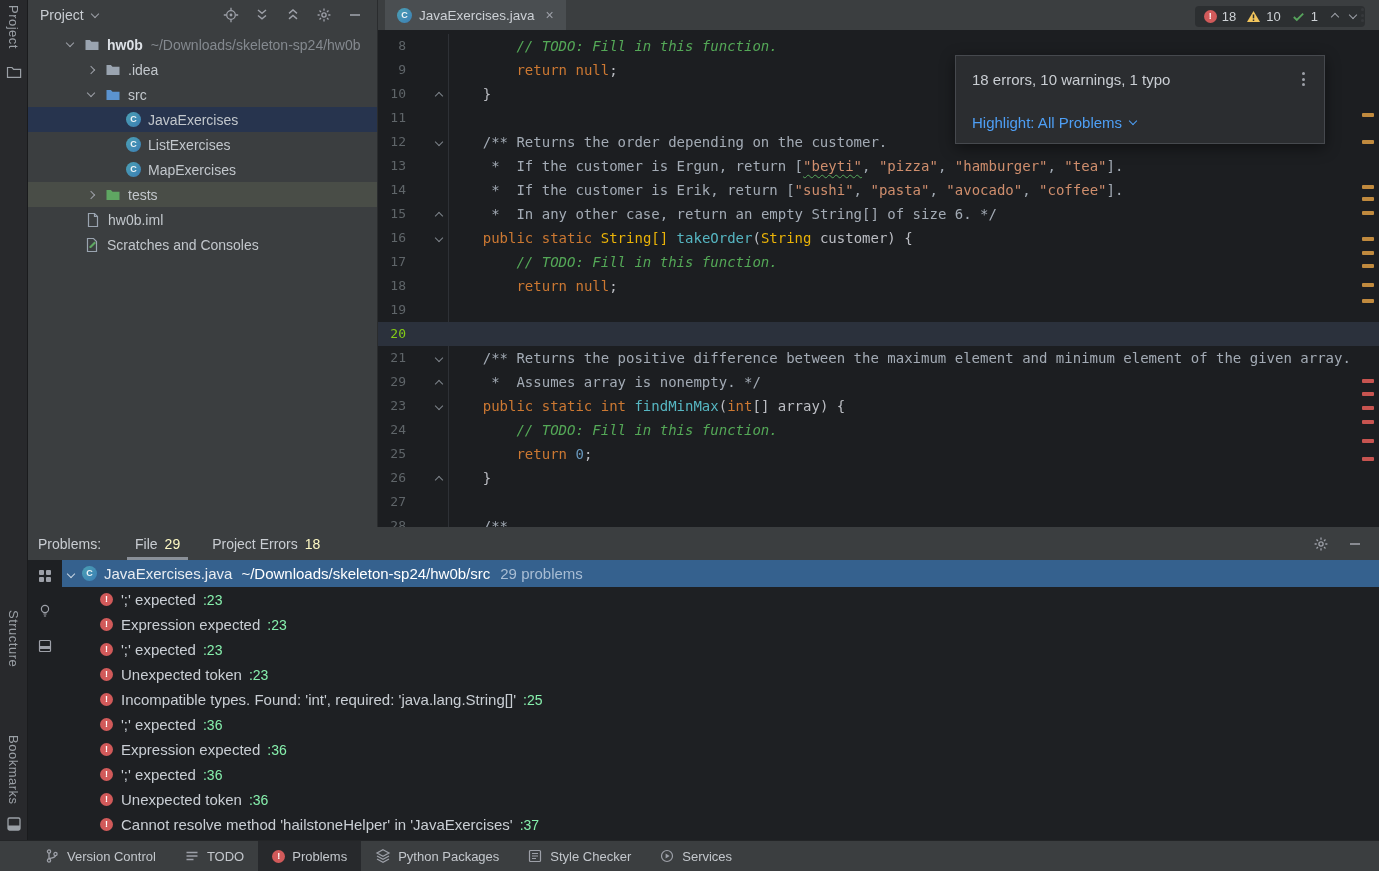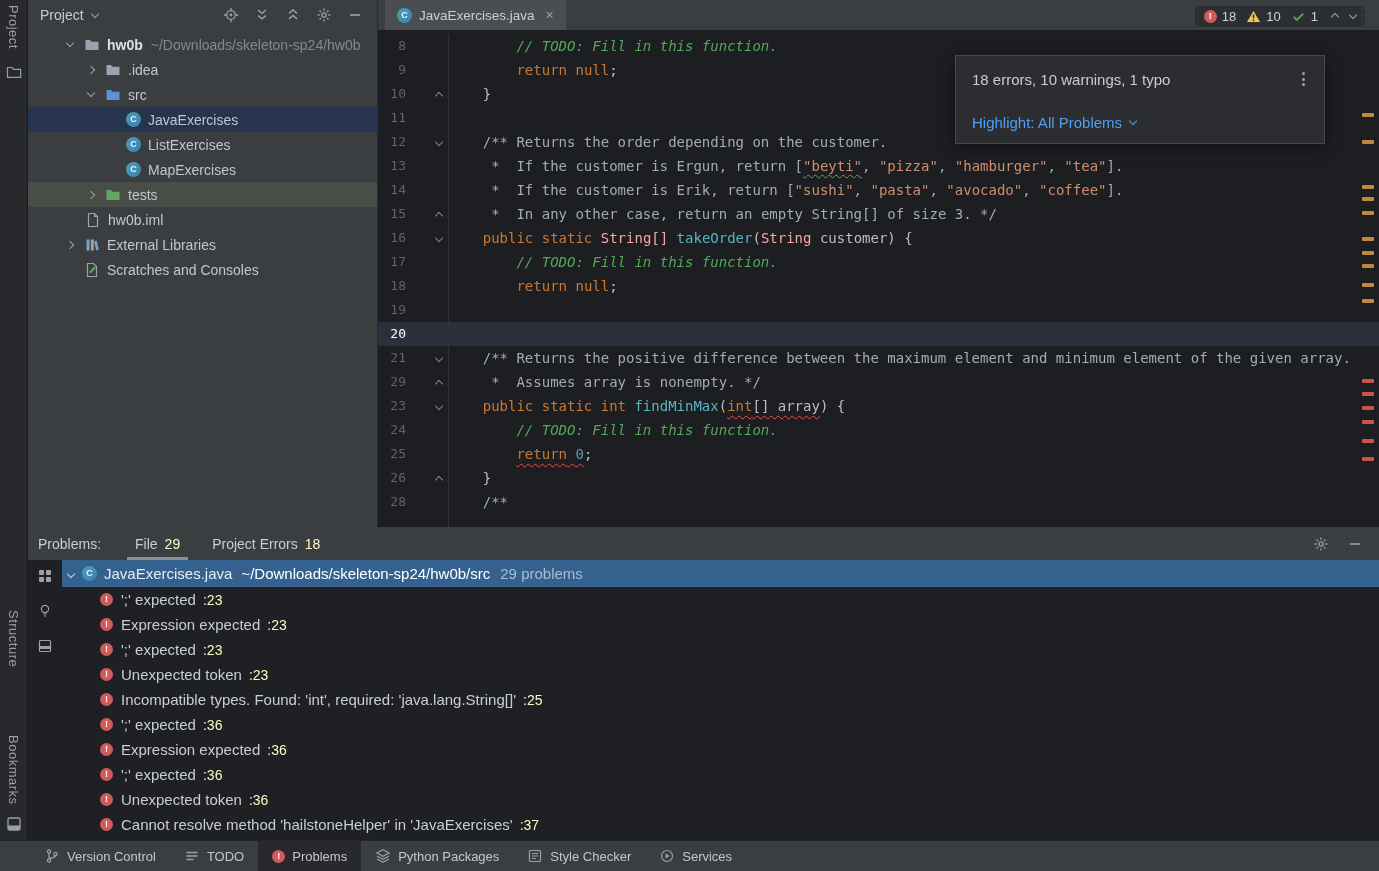--- a/index.html
+++ b/index.html
@@ -45,33 +45,33 @@
   .tab-label { color:#ccd0d5; font-size:13.5px; }
   .tab-close { color:#9da0a8; font-size:14px; margin-left:4px; cursor:pointer; }
   .kebab { margin-left:auto; margin-right:12px; display:flex; flex-direction:column; gap:2.5px; cursor:pointer; padding:3px; }
   .kebab i { width:3px; height:3px; border-radius:50%; background:#9da0a8; }
   .code-area { position:absolute; left:0; right:0; top:30px; bottom:0; overflow:hidden; padding-top:4px; }
   .indent-guide { position:absolute; left:70px; top:4px; bottom:0; width:1px; background:#2e3136; }
   .cline { position:relative; height:24px; line-height:24px; padding-left:71px;
     font-family:"DejaVu Sans Mono", monospace; font-size:14px; white-space:pre; }
   .cline.caret { background:#2b313c; }
   .ln { position:absolute; left:0; top:0; width:28px; text-align:right; color:#5f6569; font-size:13px; }
-  .cline.caret .ln { color:#ffffff; }
+  .cline.caret .ln { color:#84cc16; }
   .fold { position:absolute; left:58px; width:6px; height:6px; border-right:1.3px solid #7d838a; border-bottom:1.3px solid #7d838a; cursor:pointer; }
   .fold.down { top:9px; transform:rotate(45deg); }
   .fold.up { top:11px; transform:rotate(-135deg); }
   .sg-kw { color:#CC7832; }
-  .sg-cls { color:#fca5a5; }
+  .sg-cls { color:#eab308; }
   .sg-fn { color:#56B6C2; }
   .sg-doc { color:#A3ABB5; }
   .sg-todo { color:#54A857; font-style:italic; }
   .sg-str { color:#CF8E6D; }
   .sg-num { color:#6897BB; }
   .sg-plain { color:#BCBEC4; }
-  .u-err { text-decoration:underline; text-decoration-style:wavy; text-decoration-color:#f0524d; text-underline-offset:4px; text-decoration-thickness:1px;margin-top:8px; }
+  .u-err { text-decoration-style:wavy; text-decoration-color:#f0524d; text-underline-offset:4px; text-decoration-thickness:1px;margin-top:8px; }
   .u-typo { text-decoration:underline; text-decoration-style:wavy; text-decoration-color:#56a85c; text-underline-offset:3px; text-decoration-thickness:1px; }
   
   .inspect-widget { position:absolute; top:6px; right:14px; z-index:6; display:flex; align-items:center; gap:10px;
     background:rgba(43,45,48,.9); border-radius:4px; padding:3px 9px; font-size:13px; color:#ced2d6; }
   .iw-item { display:inline-flex; align-items:center; gap:5px; cursor:pointer; }
   .err-dot { display:inline-flex; width:13px; height:13px; min-width:13px; border-radius:50%; background:#D15A5A;
     color:#fff; font:bold 9px/13px "Liberation Sans",sans-serif; align-items:center; justify-content:center; }
   .iw-nav { display:inline-flex; align-items:center; gap:12px; margin-left:4px; }
   .iw-nav .chev { border-color:#9da0a8; cursor:pointer; }
   
@@ -97,21 +97,21 @@
   .prob-rail { position:absolute; left:0; top:40px; width:34px; display:flex; flex-direction:column; align-items:center; gap:17px; }
   .rail-btn { width:18px; height:18px; display:flex; align-items:center; justify-content:center; cursor:pointer; }
   .file-row { margin-left:34px; height:27px; background:#35618e; display:flex; align-items:center; padding-left:4px; cursor:pointer; white-space:nowrap; }
   .file-row .chev { border-color:#c6d4e2; margin:0 8px 0 2px; }
   .file-name { color:#e8ecf1; font-size:15px; margin-left:7px; }
   .file-path { color:#ffffff; font-size:15px; margin-left:9px; }
   .file-count { color:#a8bdd4; font-size:15px; margin-left:10px; }
   .prob-list { margin-left:34px; }
   .prob-row { height:25px; display:flex; align-items:center; padding-left:38px; cursor:pointer; white-space:nowrap; }
   .prob-text { color:#c9ced4; font-size:15px; margin-left:8px; }
-  .prob-line { color:#fef9c3; font-size:14px; margin-left:7px; }
+  .prob-line { color:#86efac; font-size:14px; margin-left:7px; }
   
   .status-bar { position:absolute; left:0; right:0; bottom:0; height:31px; background:#3b3e40; border-top:1px solid #232527;
     display:flex; align-items:center; padding-left:30px; font-size:13px; }
   .sb-item { height:31px; display:inline-flex; align-items:center; gap:7px; padding:0 14px; color:#c3c7cc; cursor:pointer; }
   .sb-item.active { background:#27292c; }
 </style>
 </head>
 <body>
 
 <div id="app">
@@ -247,33 +247,20 @@
           <span class="chev-slot"></span>
           <span class="svg-icon">
             <svg viewBox="0 0 16 16">
               <path d="M3.5 1.5h6l3 3v10h-9z" fill="none" stroke="#9aa4b0" stroke-width="1.2"></path>
               <path d="M9.5 1.5v3h3" fill="none" stroke="#9aa4b0" stroke-width="1.2"></path>
             </svg>
           </span>
           <span class="tree-label">hw0b.iml</span>
         </div>
         <div class="tree-row" style="padding-left: 34px;">
-          <span class="chev-slot">
-            <span class="chev right"></span>
-          </span>
-          <span class="svg-icon">
-            <svg viewBox="0 0 16 16">
-              <rect x="2.5" y="2.5" width="3" height="11" fill="#7da4c8"></rect>
-              <rect x="6.8" y="2.5" width="3" height="11" fill="#9aa4b0"></rect>
-              <rect x="11" y="4" width="2.6" height="9.5" transform="rotate(-12 12 8)" fill="#7da4c8"></rect>
-            </svg>
-          </span>
-          <span class="tree-label">External Libraries</span>
-        </div>
-        <div class="tree-row" style="padding-left: 34px;">
           <span class="chev-slot"></span>
           <span class="svg-icon">
             <svg viewBox="0 0 16 16">
               <path d="M3.5 1.5h6l3 3v10h-9z" fill="none" stroke="#9aa4b0" stroke-width="1.2"></path>
               <path d="M5.5 9.5l5-5 1.5 1.5-5 5H5.5z" fill="#5fa762"></path>
             </svg>
           </span>
           <span class="tree-label">Scratches and Consoles</span>
         </div>
       </div>
@@ -295,32 +282,33 @@
 
     <div class="code-area" id="code">
       <div class="indent-guide"></div>
     <div class="cline"><span class="ln">8</span><span class="ctext"><span class="sg-plain">        </span><span class="sg-todo">// TODO: Fill in this function.</span></span></div>
         <div class="cline"><span class="ln">9</span><span class="ctext"><span class="sg-plain">        </span><span class="sg-kw">return</span><span class="sg-plain"> </span><span class="sg-kw">null</span><span class="sg-plain">;</span></span></div>
         <div class="cline"><span class="ln">10</span><span class="fold up"></span><span class="ctext"><span class="sg-plain">    }</span></span></div>
         <div class="cline"><span class="ln">11</span><span class="ctext"></span></div>
         <div class="cline"><span class="ln">12</span><span class="fold down"></span><span class="ctext"><span class="sg-plain">    </span><span class="sg-doc">/** Returns the order depending on the customer.</span></span></div>
         <div class="cline"><span class="ln">13</span><span class="ctext"><span class="sg-plain">     </span><span class="sg-doc">*  If the customer is Ergun, return [</span><span class="sg-str u-typo">"beyti"</span><span class="sg-doc">, </span><span class="sg-str">"pizza"</span><span class="sg-doc">, </span><span class="sg-str">"hamburger"</span><span class="sg-doc">, </span><span class="sg-str">"tea"</span><span class="sg-doc">].</span></span></div>
         <div class="cline"><span class="ln">14</span><span class="ctext"><span class="sg-plain">     </span><span class="sg-doc">*  If the customer is Erik, return [</span><span class="sg-str">"sushi"</span><span class="sg-doc">, </span><span class="sg-str">"pasta"</span><span class="sg-doc">, </span><span class="sg-str">"avocado"</span><span class="sg-doc">, </span><span class="sg-str">"coffee"</span><span class="sg-doc">].</span></span></div>
-        <div class="cline"><span class="ln">15</span><span class="fold up"></span><span class="ctext"><span class="sg-plain">     </span><span class="sg-doc">*  In any other case, return an empty String[] of size 3. */</span></span></div>
+        <div class="cline"><span class="ln">15</span><span class="fold up"></span><span class="ctext"><span class="sg-plain">     </span><span class="sg-doc">*  In any other case, return an empty String[] of size 6. */</span></span></div>
         <div class="cline"><span class="ln">16</span><span class="fold down"></span><span class="ctext"><span class="sg-plain">    </span><span class="sg-kw">public static </span><span class="sg-cls">String[]</span><span class="sg-plain"> </span><span class="sg-fn">takeOrder</span><span class="sg-plain">(</span><span class="sg-cls">String</span><span class="sg-plain"> customer) {</span></span></div>
         <div class="cline"><span class="ln">17</span><span class="ctext"><span class="sg-plain">        </span><span class="sg-todo">// TODO: Fill in this function.</span></span></div>
         <div class="cline"><span class="ln">18</span><span class="ctext"><span class="sg-plain">        </span><span class="sg-kw">return</span><span class="sg-plain"> </span><span class="sg-kw">null</span><span class="sg-plain">;</span></span></div>
         <div class="cline"><span class="ln">19</span><span class="ctext"></span></div>
         <div class="cline caret"><span class="ln">20</span><span class="ctext"></span></div>
         <div class="cline"><span class="ln">21</span><span class="fold down"></span><span class="ctext"><span class="sg-plain">    </span><span class="sg-doc">/** Returns the positive difference between the maximum element and minimum element of the given array.</span></span></div>
         <div class="cline"><span class="ln">29</span><span class="fold up"></span><span class="ctext"><span class="sg-plain">     </span><span class="sg-doc">*  Assumes array is nonempty. */</span></span></div>
         <div class="cline"><span class="ln">23</span><span class="fold down"></span><span class="ctext"><span class="sg-plain">    </span><span class="sg-kw">public static int </span><span class="sg-fn">findMinMax</span><span class="sg-plain">(</span><span class="sg-kw u-err">int</span><span class="sg-plain u-err">[] array</span><span class="sg-plain">) {</span></span></div>
         <div class="cline"><span class="ln">24</span><span class="ctext"><span class="sg-plain">        </span><span class="sg-todo">// TODO: Fill in this function.</span></span></div>
         <div class="cline"><span class="ln">25</span><span class="ctext"><span class="sg-plain">        </span><span class="sg-kw u-err">return</span><span class="sg-plain u-err"> </span><span class="sg-num u-err">0</span><span class="sg-plain">;</span></span></div>
         <div class="cline"><span class="ln">26</span><span class="fold up"></span><span class="ctext"><span class="sg-plain">    }</span></span></div>
+        <div class="cline"><span class="ln">27</span><span class="ctext"></span></div>
         <div class="cline"><span class="ln">28</span><span class="ctext"><span class="sg-plain">    </span><span class="sg-doc">/**</span></span></div>
       </div>
 
     <div class="inspect-widget">
       <span class="iw-item">
         <span class="err-dot">!</span>
         <span>18</span>
       </span>
       <span class="iw-item">
         <span class="svg-icon" style="width:15px;height:13px;">

